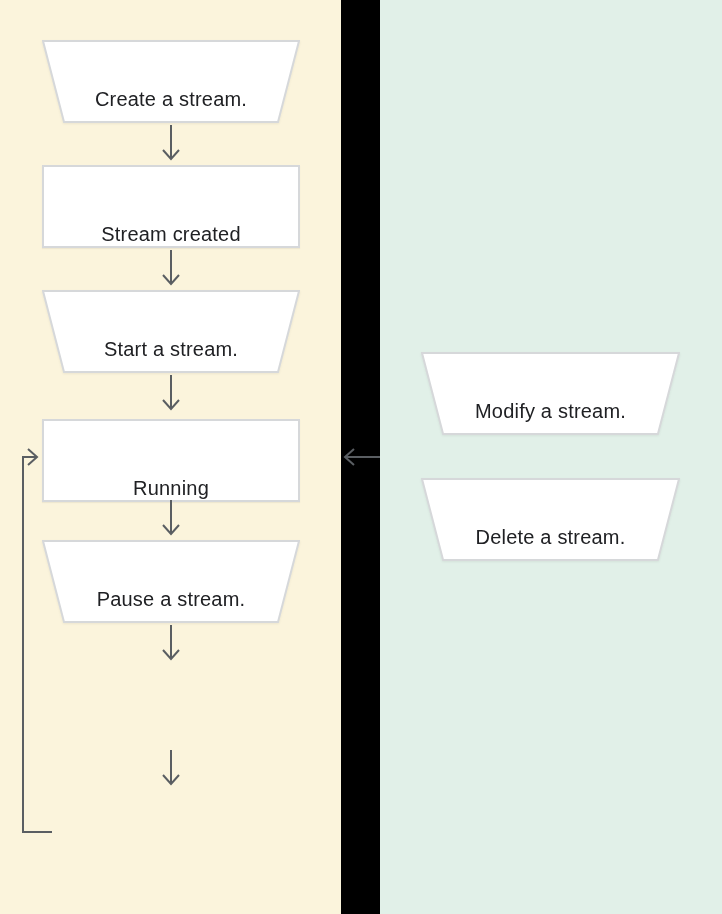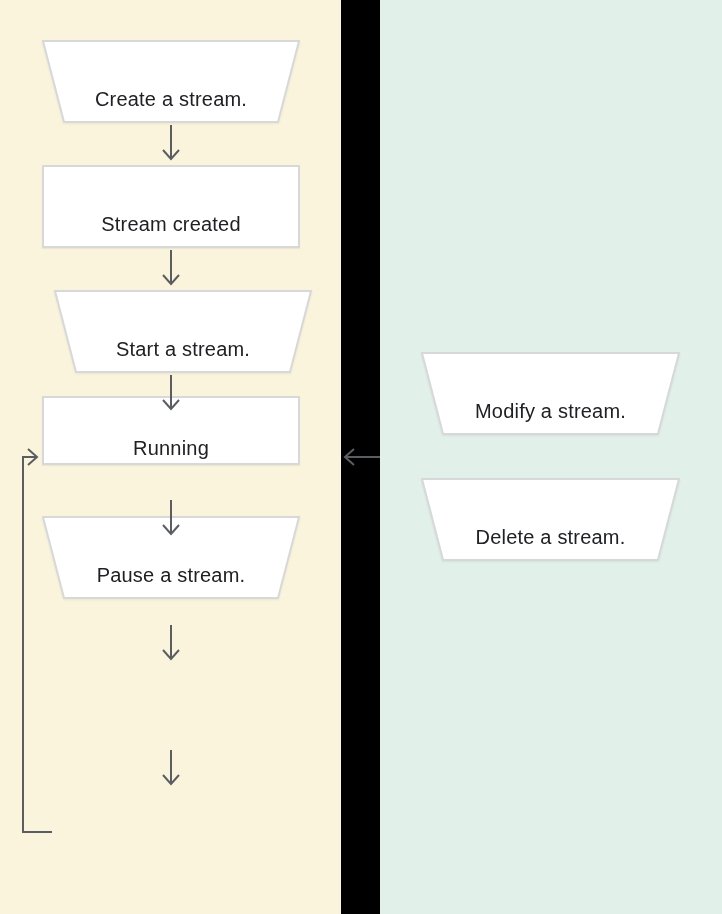--- a/index.html
+++ b/index.html
@@ -36,20 +36,21 @@
     letter-spacing:.2px;
     text-align:center;
     white-space:nowrap;
     margin-top:35px;
   }
   .node.rect{
     background:var(--node_fill);
     border:2px solid var(--node_border);
     box-sizing:border-box;
     box-shadow:0 1px 1px rgba(0,0,0,0.05);
+    align-items:flex-end;
   }
   .node.trap .shape{
     position:absolute;left:0;top:0;width:100%;height:100%;
     filter:drop-shadow(0 1px 1px rgba(0,0,0,0.06));
   }
   .node.trap polygon{
     fill:var(--node_fill);
     stroke:var(--node_border);
     stroke-width:2;
   }
@@ -77,32 +78,32 @@
     <svg class="shape" viewBox="0 0 258 83" preserveAspectRatio="none">
       <polygon points="1,1 257,1 236,82 22,82"></polygon>
     </svg>
     <div class="label">Create a stream.</div>
   </div>
 
   <div class="node rect" style="left:42px;top:165px;width:258px;height:83px">
     <div class="label">Stream created</div>
   </div>
 
-  <div class="node trap" style="left:54px;top:290px;width:258px;height:83px">
+  <div class="node trap" style="left:42px;top:290px;width:258px;height:83px">
     <svg class="shape" viewBox="0 0 258 83" preserveAspectRatio="none">
       <polygon points="1,1 257,1 236,82 22,82"></polygon>
     </svg>
     <div class="label">Start a stream.</div>
   </div>
 
-  <div class="node rect" style="left:42px;top:396px;width:258px;height:69px">
+  <div class="node rect" style="left:42px;top:419px;width:258px;height:83px">
     <div class="label">Running</div>
   </div>
 
-  <div class="node trap" style="left:42px;top:516px;width:258px;height:83px">
+  <div class="node trap" style="left:42px;top:540px;width:258px;height:83px">
     <svg class="shape" viewBox="0 0 258 83" preserveAspectRatio="none">
       <polygon points="1,1 257,1 236,82 22,82"></polygon>
     </svg>
     <div class="label">Pause a stream.</div>
   </div>
 
 
 
   <div class="node trap" style="left:421px;top:352px;width:259px;height:83px">
     <svg class="shape" viewBox="0 0 258 83" preserveAspectRatio="none">

